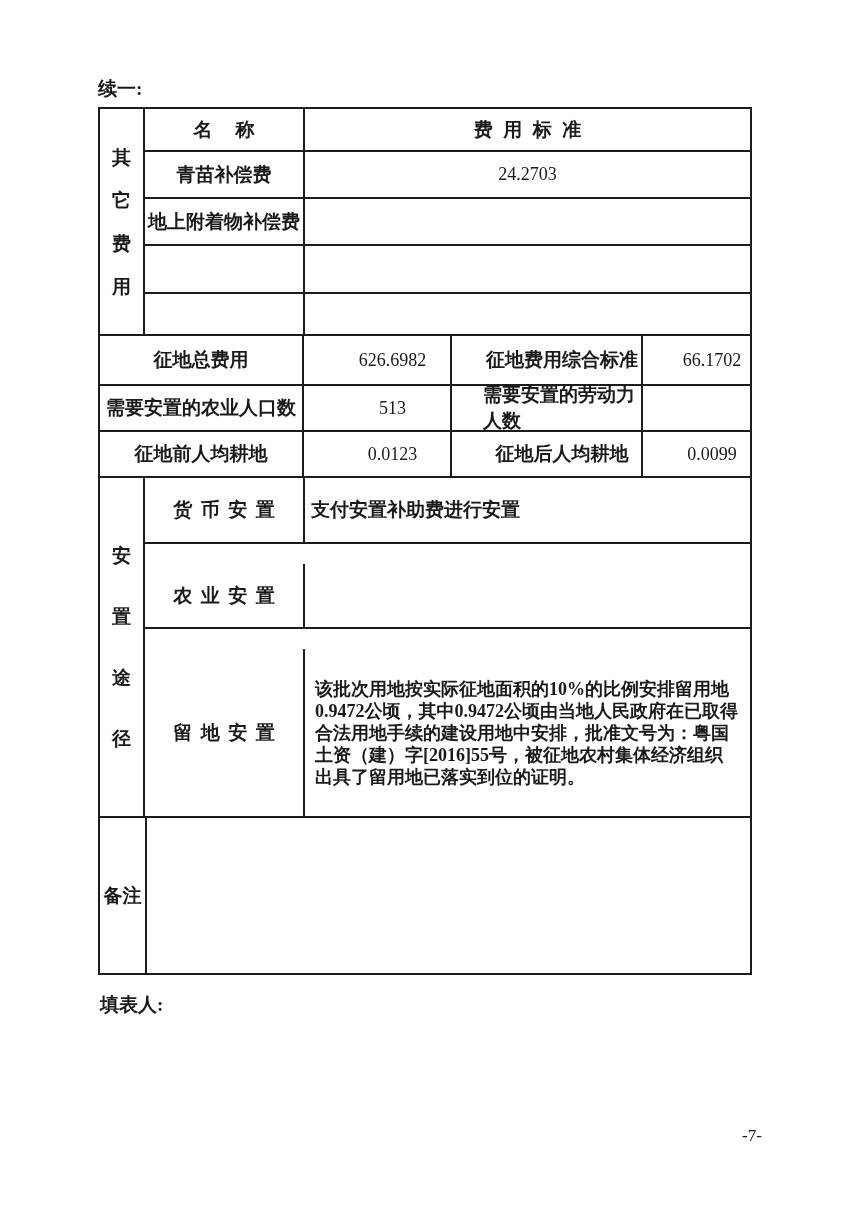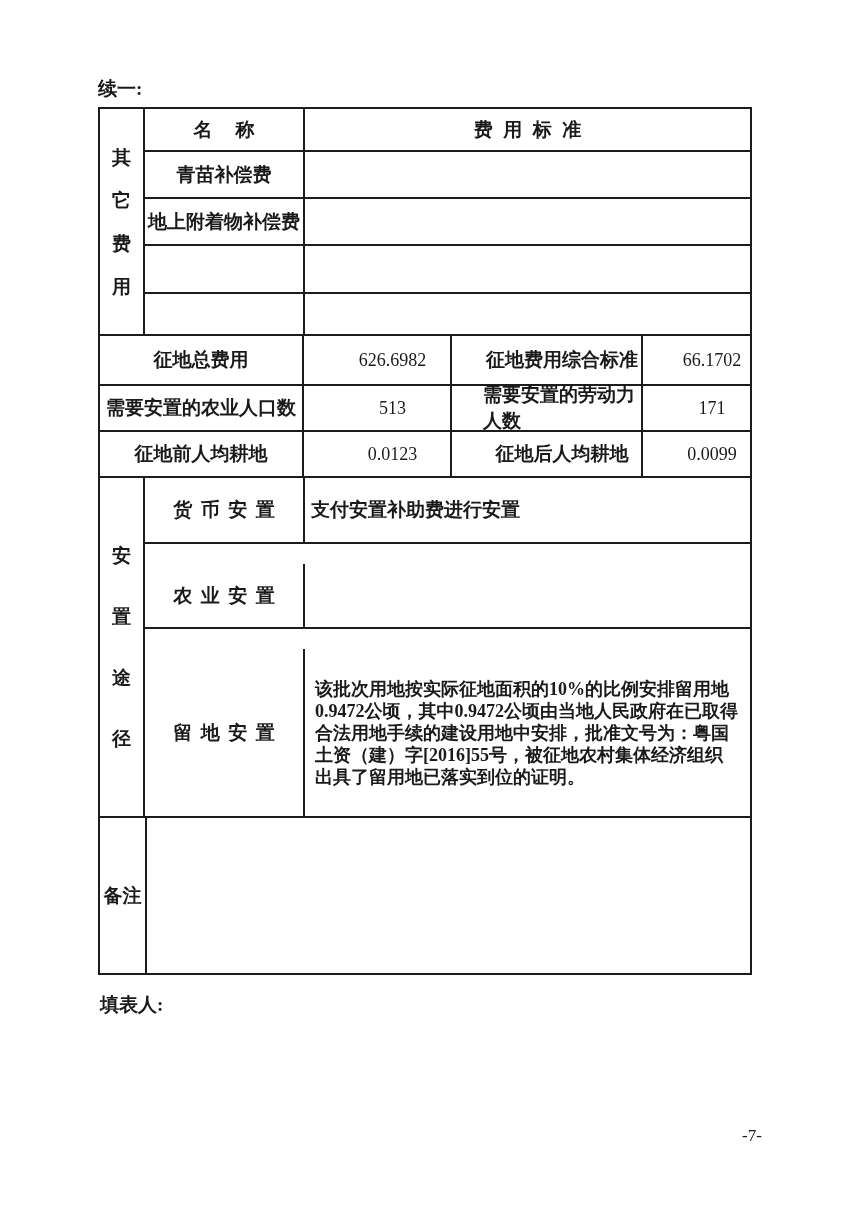--- a/index.html
+++ b/index.html
@@ -90,20 +90,21 @@
         <div class="a-row r1 bb">
           <div class="a-name br">
               <span class="sp12">名称</span>
             </div>
           <div class="a-val" style="font-size:19px;font-weight:bold;">
               <span class="sp55">费用标准</span>
             </div>
         </div>
         <div class="a-row r2 bb">
           <div class="a-name br">青苗补偿费</div>
+          <div class="a-val">24.2703</div>
         </div>
         <div class="a-row r3 bb">
           <div class="a-name br">地上附着物补偿费</div>
           <div class="a-val"></div>
         </div>
         <div class="a-row r4 bb">
           <div class="a-name br"></div>
           <div class="a-val"></div>
         </div>
         <div class="a-row r5">
@@ -116,21 +117,20 @@
     <div class="b-row r1 bb">
       <div class="b-c1 br">征地总费用</div>
       <div class="b-c2 br">626.6982</div>
       <div class="b-c3 br">征地费用综合标准</div>
       <div class="b-c4">66.1702</div>
     </div>
     <div class="b-row r2 bb">
       <div class="b-c1 br">需要安置的农业人口数</div>
       <div class="b-c2 br">513</div>
       <div class="b-c3 br">需要安置的劳动力人数</div>
-      <div class="b-c4">171</div>
     </div>
     <div class="b-row r3 bb">
       <div class="b-c1 br">征地前人均耕地</div>
       <div class="b-c2 br">0.0123</div>
       <div class="b-c3 br">征地后人均耕地</div>
       <div class="b-c4">0.0099</div>
     </div>
 
     <div class="sec-c bb">
       <div class="vhead br">

